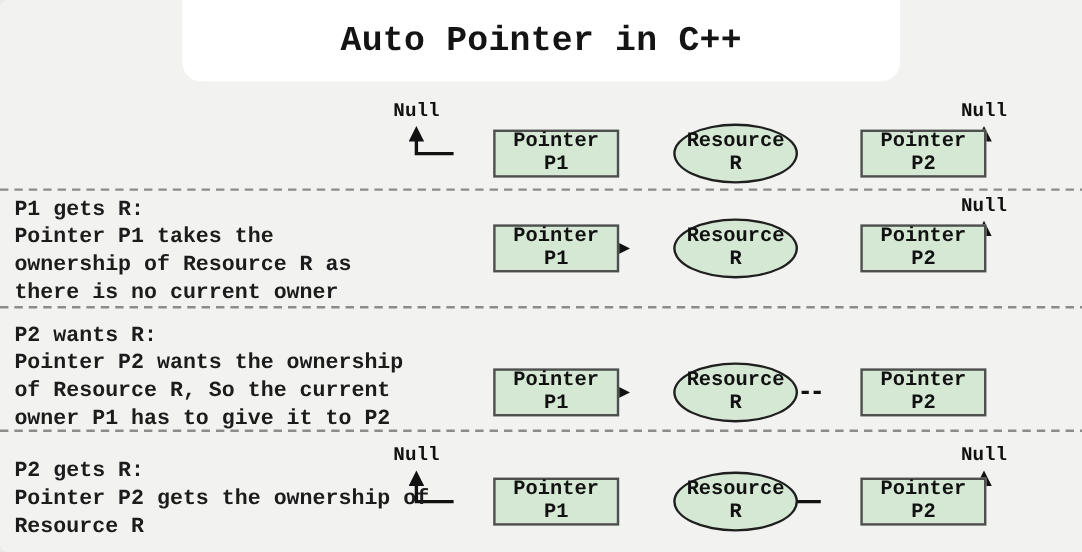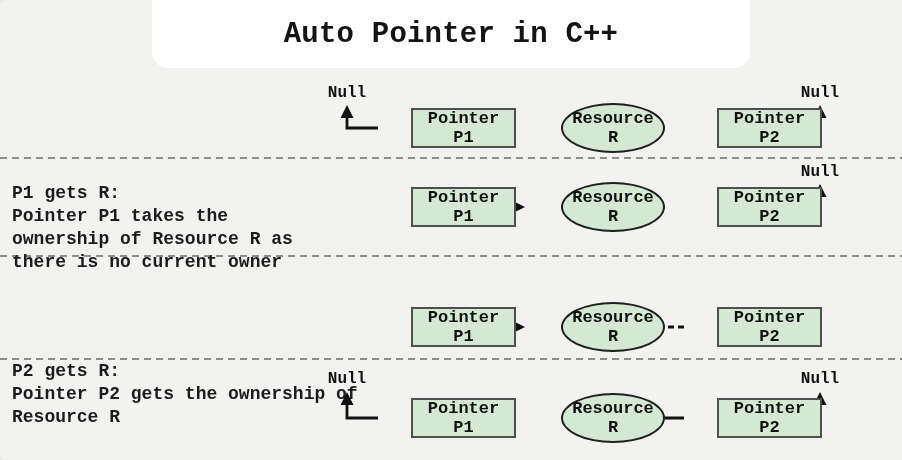--- a/index.html
+++ b/index.html
@@ -59,25 +59,29 @@
     <path d="M 789 207 H 820 V 188" fill="none" stroke="#111" stroke-width="2.8" marker-end="url(#ah)"></path>
 
     <path d="M 483 327 H 521" fill="none" stroke="#111" stroke-width="2.8" marker-end="url(#ah)"></path>
     <path d="M 684 327 H 640" fill="none" stroke="#111" stroke-width="2.8" stroke-dasharray="6 4" marker-end="url(#ah)"></path>
 
     <path d="M 378 418 H 347 V 396" fill="none" stroke="#111" stroke-width="2.8" marker-end="url(#ah)"></path>
     <path d="M 684 418 H 640" fill="none" stroke="#111" stroke-width="2.8" marker-end="url(#ah)"></path>
     <path d="M 789 418 H 820 V 396" fill="none" stroke="#111" stroke-width="2.8" marker-end="url(#ah)"></path>
   </svg>
 
-  <div class="caption" style="top:182px">P1 gets R:
+  <div class="caption" style="top:164px">P1 gets R:
 Pointer P1 takes the
 ownership of Resource R as
 there is no current owner</div>
-  <div class="caption" style="top:360px">P2 gets R:
+  <div class="caption" style="top:269px">P2 wants R:
+Pointer P2 wants the ownership
+of Resource R, So the current
+owner P1 has to give it to P2</div>
+  <div class="caption" style="top:382px">P2 gets R:
 Pointer P2 gets the ownership of
 Resource R</div>
 
   <div class="null-label" style="left:322px;top:84px">Null</div>
   <div class="node rect" style="left:378px;top:108px">Pointer P1</div>
   <div class="node oval" style="left:528px;top:103px">Resource R</div>
   <div class="node rect" style="left:684px;top:108px">Pointer P2</div>
   <div class="null-label" style="left:795px;top:84px">Null</div>
 
   <div class="node rect" style="left:378px;top:187px">Pointer P1</div>

